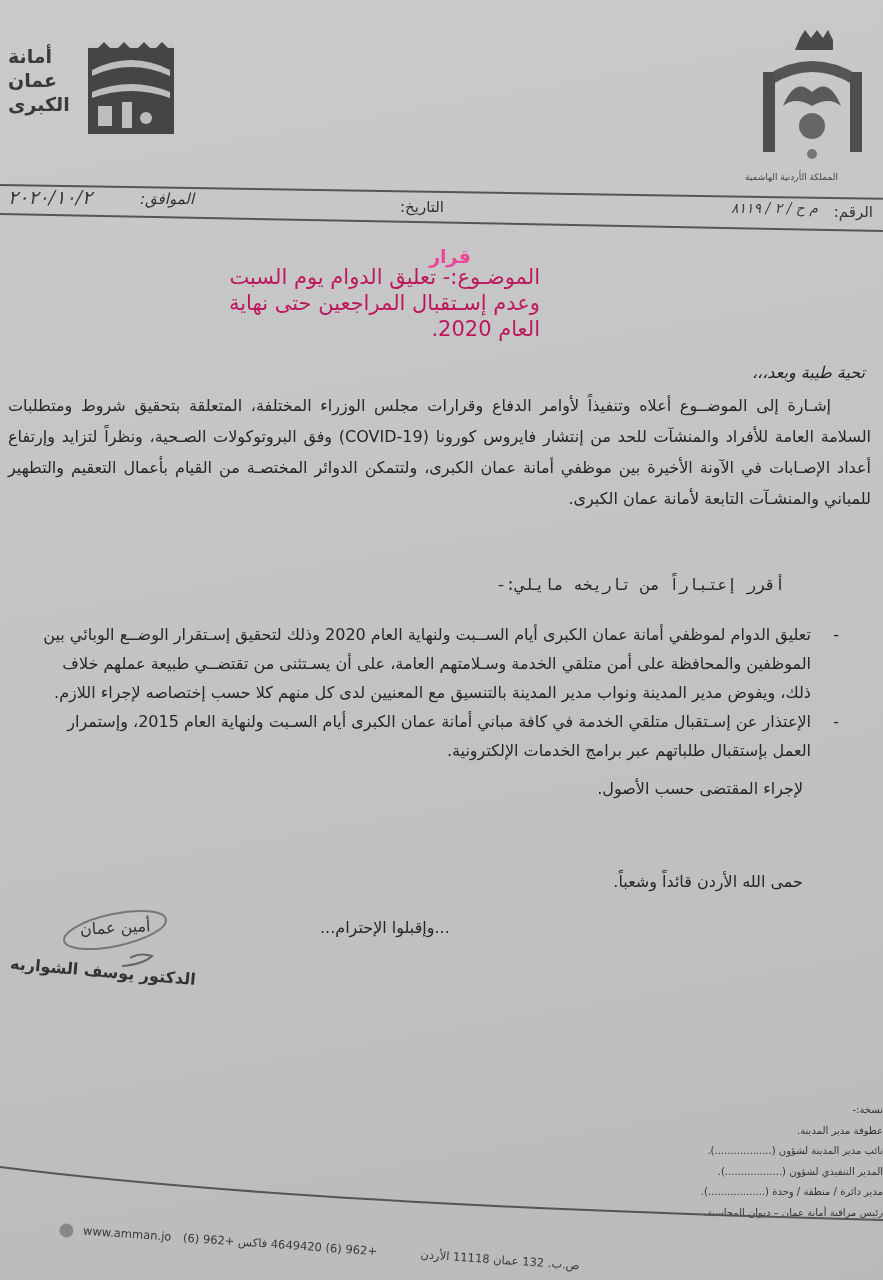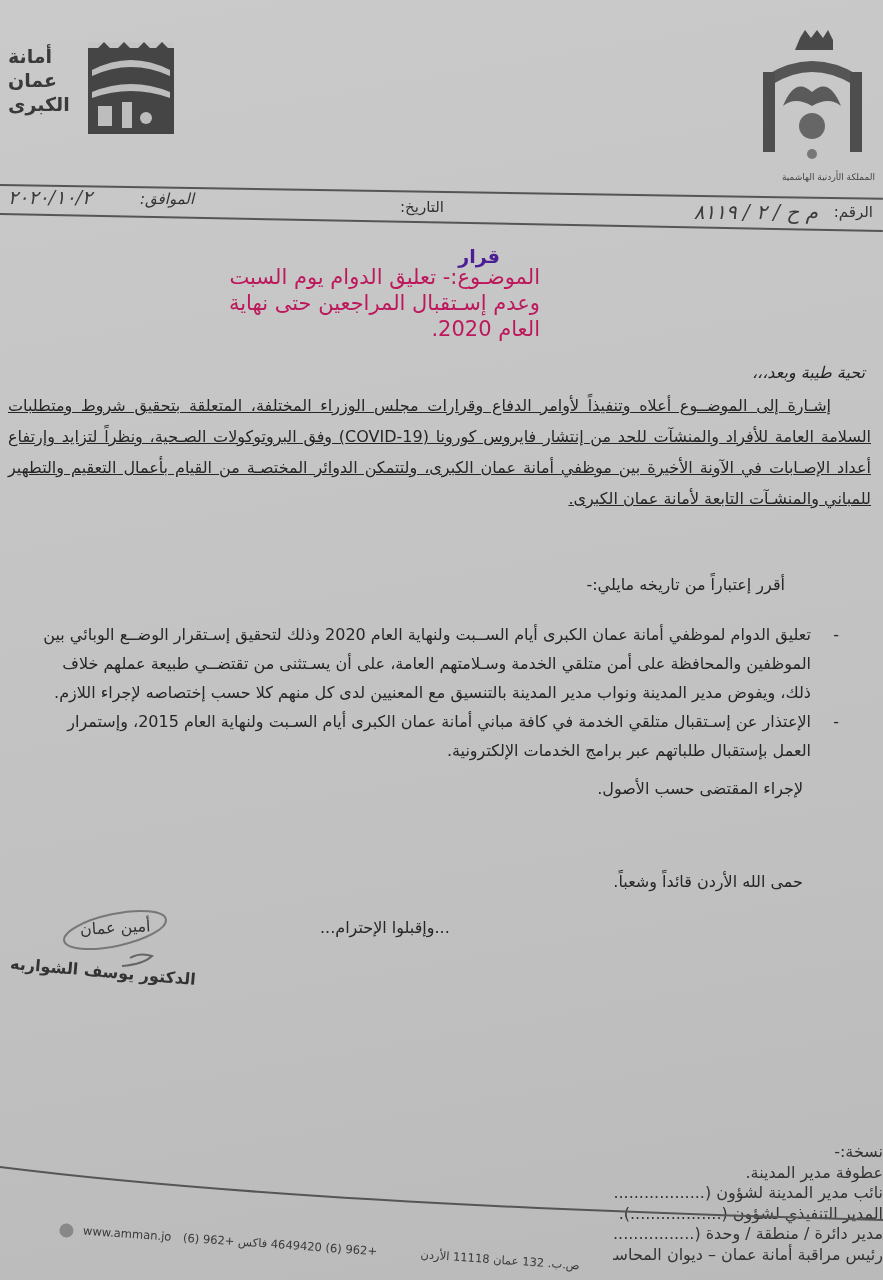--- a/index.html
+++ b/index.html
@@ -6,38 +6,38 @@
   body {
     width:883px; height:1280px; overflow:hidden; position:relative;
     background: linear-gradient(170deg, #c9cac9 0%, #c4c5c4 35%, #bfc0bf 70%, #b9bab9 100%);
     font-family: "DejaVu Sans", sans-serif; color:#2a2a2a;
   }
   .abs { position:absolute; }
   .rtl { direction:rtl; text-align:right; }
   .logo-text { left:8px; top:44px; width:75px; font-size:19px; line-height:24px; font-weight:bold; color:#3a3a3a; text-align:left; }
   .logo-mark { left:88px; top:42px; width:86px; width:86px; height:92px; }
   .crest { left:755px; top:26px; width:115px; height:140px; }
-  .crest-caption { left:745px; top:172px; width:130px; font-size:9px; color:#444; text-align:right; letter-spacing:-0.5px; }
+  .crest-caption { left:745px; top:172px; width:130px; font-size:9px; color:#444; text-align:left; letter-spacing:-0.5px; }
   .hline { height:2px; background:#555; transform-origin:left center; }
   .hdr-label { font-size:15px; color:#333; }
-  .handwriting { font-family:"DejaVu Serif", serif; color:#3b3b3b; font-size:20px; font-style:italic; }
-  .title { left:400px; top:245px; width:100px; text-align:right; font-size:19px; font-weight:bold; color:#4c1d95; }
+  .handwriting { font-family:"DejaVu Serif", serif; color:#3b3b3b; font-size:14px; font-style:italic; }
+  .title { left:400px; top:245px; width:100px; text-align:center; font-size:19px; font-weight:bold; color:#ec4899; }
   .subject { left:200px; top:264px; width:340px; font-size:21px; line-height:26px; color:#be185d; }
   .greet { right:18px; top:363px; font-size:16px; color:#222;font-style:italic; }
-  .para { left:8px; right:12px; font-size:16px; line-height:31px; color:#262626; text-align:justify; text-align-last:right;text-decoration:underline; }
-  .decide { right:98px; top:575px; font-size:16px; color:#262626; }
+  .para { left:8px; right:12px; font-size:16px; line-height:31px; color:#262626; text-align:justify; text-align-last:right; }
+  .decide { right:98px; top:575px; font-size:16px; color:#262626;font-family:Liberation Mono, monospace; }
   .list { left:30px; right:72px; top:620px; font-size:16px; line-height:29px; color:#262626; padding:0; margin:0; list-style:none; }
   .list li { position:relative; padding-right:0; }
   .list li .dash { position:absolute; right:-28px; top:0; }
   .closing { right:80px; font-size:16px; color:#262626; }
   .respect { left:320px; top:918px; font-size:16px; font-weight:normal; color:#262626; }
   .sig-title { left:80px; top:918px; font-size:16px; color:#333; transform:rotate(-3deg); }
   .sig-name { left:10px; top:962px; font-size:16px; font-weight:bold; color:#333; transform:rotate(5deg); }
   .sig-scrawl { left:60px; top:900px; width:120px; height:80px; }
-  .cc { right:0; top:1100px; width:270px; font-size:16px; line-height:20.5px; color:#333; overflow:hidden; white-space:nowrap;margin-top:42px; }
+  .cc { right:0; top:1100px; width:270px; font-size:10px; line-height:20.5px; color:#333; overflow:hidden; white-space:nowrap; }
   .footer-line { left:0; top:1165px; width:883px; height:60px; }
   .footer-text { left:60px; top:1222px; width:820px; font-size:11.5px; color:#3a3a3a; transform:rotate(4deg); transform-origin:left top; white-space:nowrap; }
 </style>
 </head>
 <body>
 
 <div class="abs logo-text">
   <div>أمانة</div>
   <div>عمان</div>
   <div>الكبرى</div>

